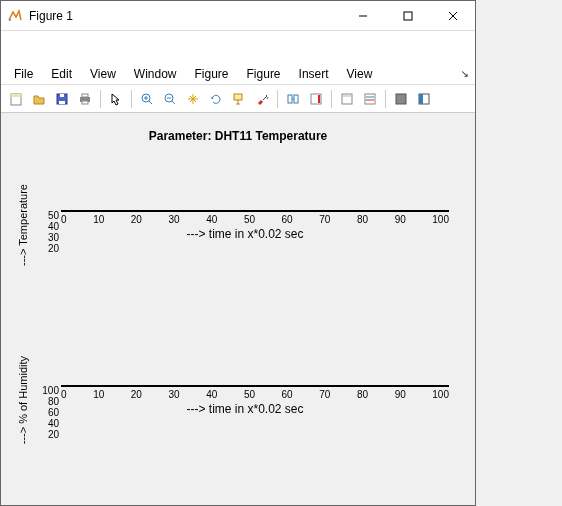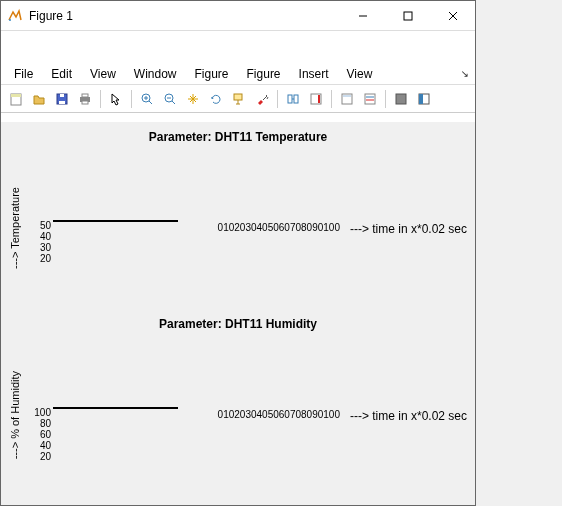--- a/index.html
+++ b/index.html
@@ -81,25 +81,24 @@
   }
   .tsep {
     width: 1px;
     height: 18px;
     background: #ccc;
     margin: 0 3px;
   }
   .figure-area {
     flex: 1;
     background: #f0f0f0;
-    padding: 8px;
+    padding: 16px;
     display: flex;
     flex-direction: column;
     gap: 6px;
-    margin-top: 9px;
   }
   .chart-block {
     flex: 1;
     display: flex;
     flex-direction: column;
     align-items: center;
   }
   .chart-title {
     font-size: 12px;
     font-weight: bold;
@@ -116,21 +115,21 @@
     writing-mode: vertical-rl;
     transform: rotate(180deg);
     font-size: 11px;
     text-align: center;
     margin-right: 2px;
     color: #000;
   }
   .plot-wrap {
     flex: 1;
     display: flex;
-    flex-direction: row;
+    flex-direction: column;
   }
   .plot {
     flex: 1;
     background: #fff;
     border: 1px solid #000;
     position: relative;
   }
   .plot svg { position: absolute; top:0; left:0; width:100%; height:100%; }
   .xticks, .yticks {
     font-size: 10px;
@@ -377,21 +376,20 @@
               <span>80</span>
               <span>90</span>
               <span>100</span>
             </div>
           <div class="xlabel">---&gt; time in x*0.02 sec</div>
         </div>
       </div>
     </div>
 
     <div class="chart-block">
-      <div class="chart-title">Parameter: DHT11 Humidity</div>
       <div class="chart-body">
         <div class="ylabel">---&gt; % of Humidity</div>
         <div class="plot-wrap">
           <div class="plot-outer">
             <div class="yticks" id="yticks1">
                 <span>100</span>
                 <span>80</span>
                 <span>60</span>
                 <span>40</span>
                 <span>20</span>

